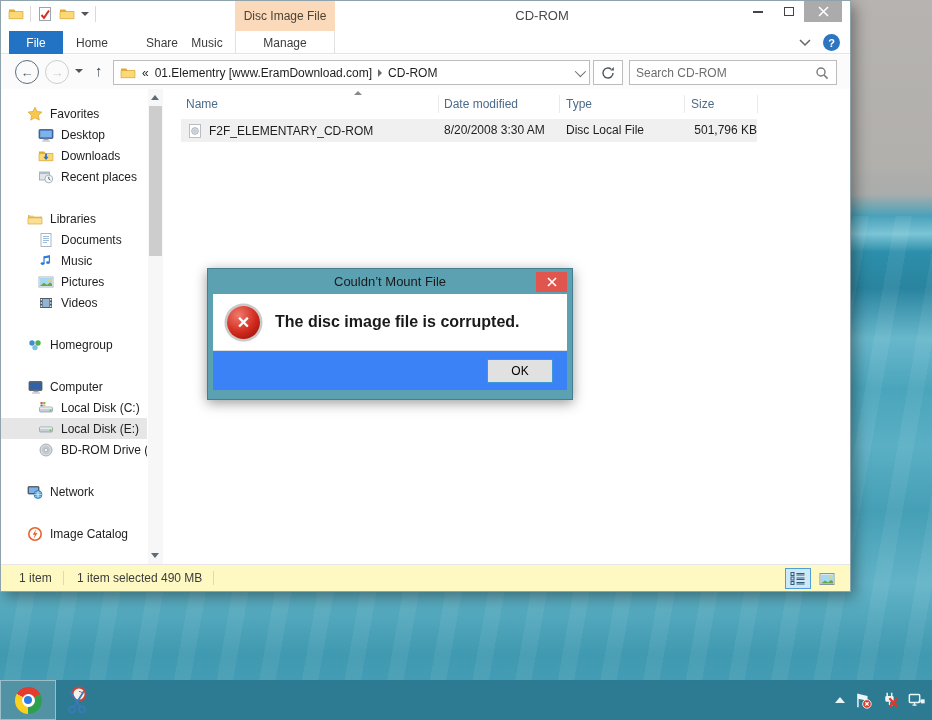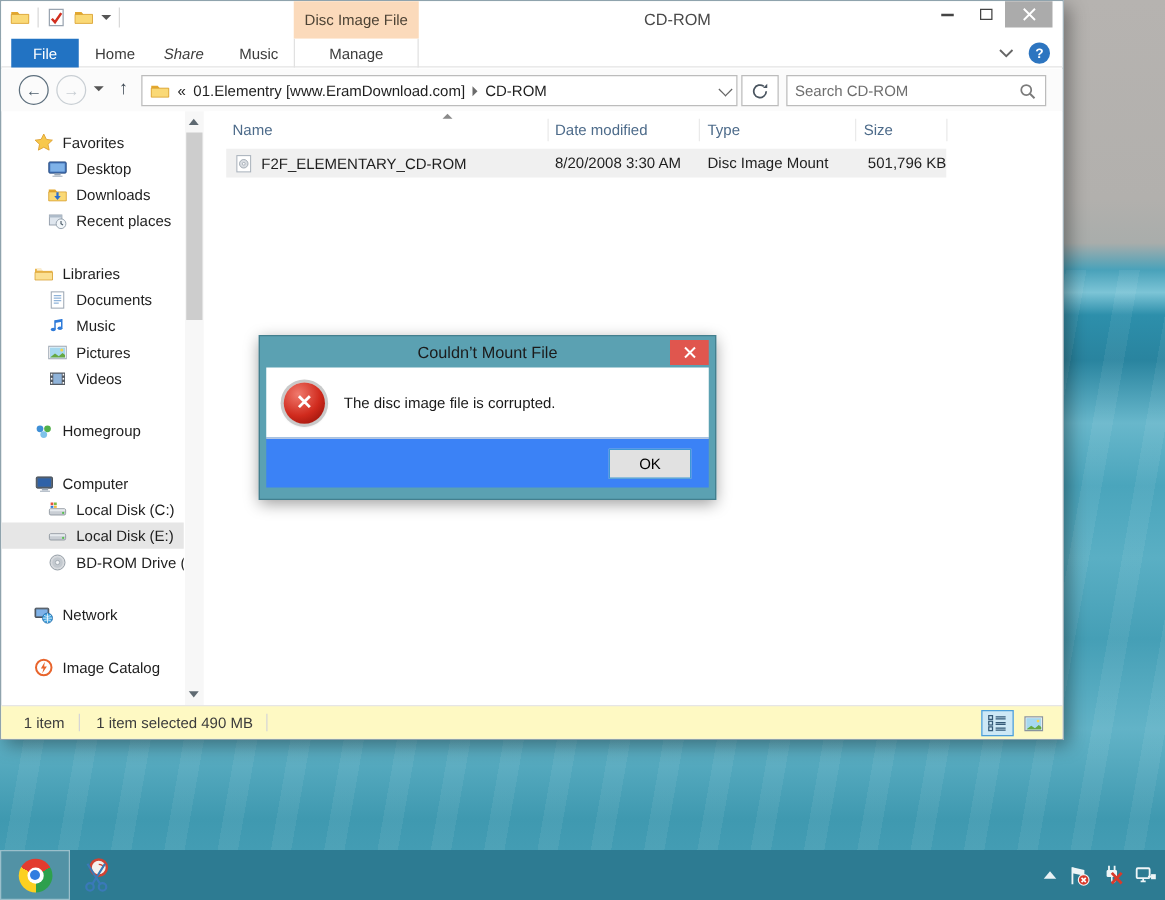--- a/index.html
+++ b/index.html
@@ -43,21 +43,21 @@
   .glyph-min { width:10px; height:2px; background:#444; }
   .glyph-max { width:10px; height:9px; border:1.3px solid #444; }
 
   
   .tabrow { position:absolute; left:0; top:30px; right:0; height:23px; background:#fff;
     border-bottom:1px solid #e4e4e4; font-size:12px; }
   .tab { position:absolute; top:0; height:23px; display:flex; align-items:center;
     justify-content:center; color:#3c3c3c; }
   .tab.file { left:8px; width:54px; background:#2273c3; color:#fff; }
   .tab.home { left:62px; width:58px; }
-  .tab.share { left:117px; width:58px;font-style:italic; }
+  .tab.share { left:132px; width:58px; }
   .tab.view { left:178px; width:56px; }
   .tab.manage { left:234px; width:100px; border-left:1px solid #e1e1e1;
     border-right:1px solid #e1e1e1; }
   .ribbon-right { position:absolute; right:10px; top:0; height:23px;
     display:flex; align-items:center; gap:12px; }
   .help-circle { width:17px; height:17px; border-radius:50%; background:#2d75c0;
     color:#fff; font-size:11px; font-weight:bold; display:flex; align-items:center;
     justify-content:center; }
 
   
@@ -133,21 +133,21 @@
   .dlg-title { height:25px; line-height:25px; text-align:center; font-size:13px; color:#1b1b1b; }
   .dlg-close { position:absolute; right:5px; top:3px; width:31px; height:20px;
     background:#e0564e; display:flex; align-items:center; justify-content:center; }
   .dlg-body { margin:0 5px; height:56px; background:#fff; display:flex;
     align-items:center; padding-left:14px; gap:15px; }
   .err-icon { width:33px; height:33px; border-radius:50%; flex:none;
     background:radial-gradient(circle at 35% 28%, #f07a6d, #d02a1d 55%, #8f0f07 95%);
     box-shadow:0 0 0 2.5px #c9c9c9, 0 1px 3px rgba(0,0,0,.45);
     display:flex; align-items:center; justify-content:center;
     color:#fff; font-size:16px; font-weight:bold; }
-  .dlg-msg { font-size:12px; color:#1a1a1a; }
+  .dlg-msg { font-size:16px; color:#1a1a1a;font-weight:bold; }
   .dlg-footer { margin:0 5px; height:40px; background:#3b82f6;
     border-top:1px solid #dcdcdc; position:relative; }
   .okbtn { position:absolute; right:14px; top:8px; width:66px; height:24px;
     background:#e1e1e1; border:1px solid #3f98d5; font-size:12px; color:#000;
     display:flex; align-items:center; justify-content:center; }
 
   
   .taskbar { position:absolute; left:0; bottom:0; width:932px; height:40px; background:#2d7b92; }
   .tb-app { position:absolute; left:0; top:0; width:56px; height:40px;
     background:rgba(255,255,255,.18); border:1px solid rgba(255,255,255,.42);
@@ -420,21 +420,21 @@
     <div class="hsep" style="left:590px"></div>
 
     <div class="frow">
       <svg class="i16 ficon" viewBox="0 0 16 16">
           <rect x="2.5" y="1.5" width="11" height="13" fill="#fff" stroke="#a7b0ba" stroke-width=".8"></rect>
           <circle cx="8" cy="8" r="3.4" fill="#d9dde2" stroke="#9aa3ad" stroke-width=".7"></circle>
           <circle cx="8" cy="8" r="1.1" fill="#fff" stroke="#9aa3ad" stroke-width=".6"></circle>
         </svg>
       <span class="fname">F2F_ELEMENTARY_CD-ROM</span>
       <span class="fcell" style="left:263px">8/20/2008 3:30 AM</span>
-      <span class="fcell" style="left:385px">Disc Image Mount</span>
+      <span class="fcell" style="left:385px">Disc Local File</span>
       <span class="fcell" style="left:436px;width:140px;text-align:right">501,796 KB</span>
     </div>
   </div>
 
   <div class="statusbar">
     <span class="txt" style="left:18px">1 item</span>
     <div class="sdiv" style="left:62px"></div>
     <span class="txt" style="left:76px">1 item selected</span>
     <span class="txt" style="left:160px">490 MB</span>
     <div class="sdiv" style="left:212px"></div>

